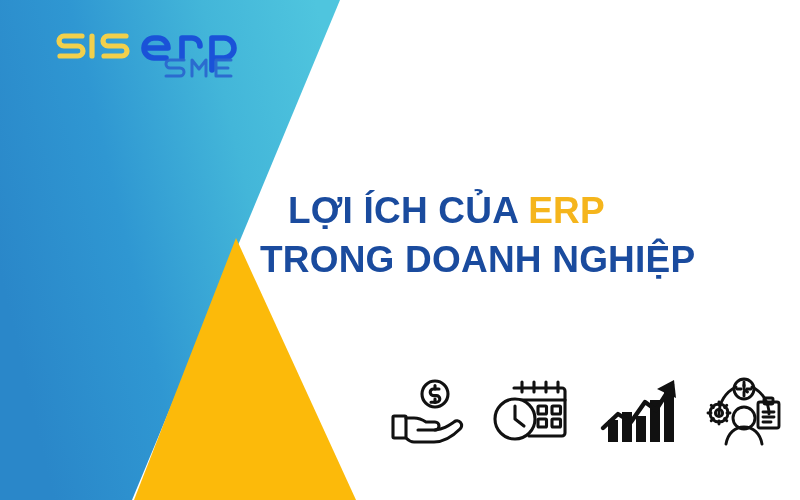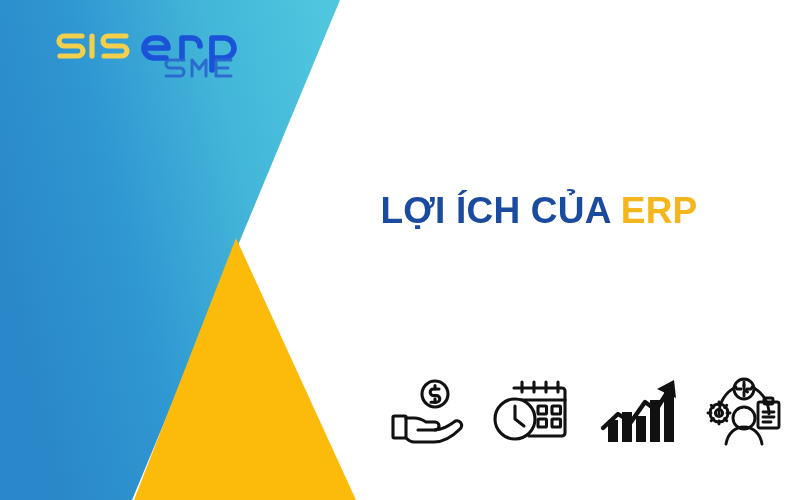--- a/index.html
+++ b/index.html
@@ -32,21 +32,21 @@
     width: 230px;
     height: 62px;
   }
 
   
   #headline {
     position: absolute;
     left: 260px;
     top: 186px;
     width: 530px;
-    text-align: center;
+    text-align: left;
   }
   .headline-line {
     font-family: "Liberation Sans", sans-serif;
     font-weight: bold;
     font-size: 37px;
     line-height: 49px;
     letter-spacing: 0.2px;
     white-space: nowrap;
     margin: 0;
   }
@@ -119,20 +119,21 @@
       <g fill="none" stroke="#2a66cf" stroke-width="3" stroke-linecap="round" stroke-linejoin="round" opacity="0.92">
         <path d="M128 42 H114 a4 4 0 0 0 0 8 h10 a4 4 0 0 1 0 8 h-14"></path>
         <path d="M136 58 V42 l7 9 l7 -9 v16"></path>
         <path d="M175 42 H160 v16 h15 M160 50 h12"></path>
       </g>
     </svg>
   </div>
 
   <div id="headline">
     <div class="headline-line" id="headline-line-1"><span class="tx-navy">LỢI ÍCH CỦA </span><span class="tx-gold">ERP</span></div>
+    <div class="headline-line tx-navy" id="headline-line-2">TRONG DOANH NGHIỆP</div>
   </div>
 
   <div id="icon-strip">
 
     <div class="icon-cell">
       <svg width="80" height="72" viewBox="0 0 80 72">
         <g fill="none" stroke="#111111" stroke-width="3.1" stroke-linecap="round" stroke-linejoin="round">
           <circle cx="49" cy="19" r="13"></circle>
           <path d="M53 14 h-5.5 a3.3 3.3 0 0 0 0 6.6 h3 a3.3 3.3 0 0 1 0 6.6 H45"></path>
           <path d="M49 10.5 v3.5 M49 24 v3.5"></path>

